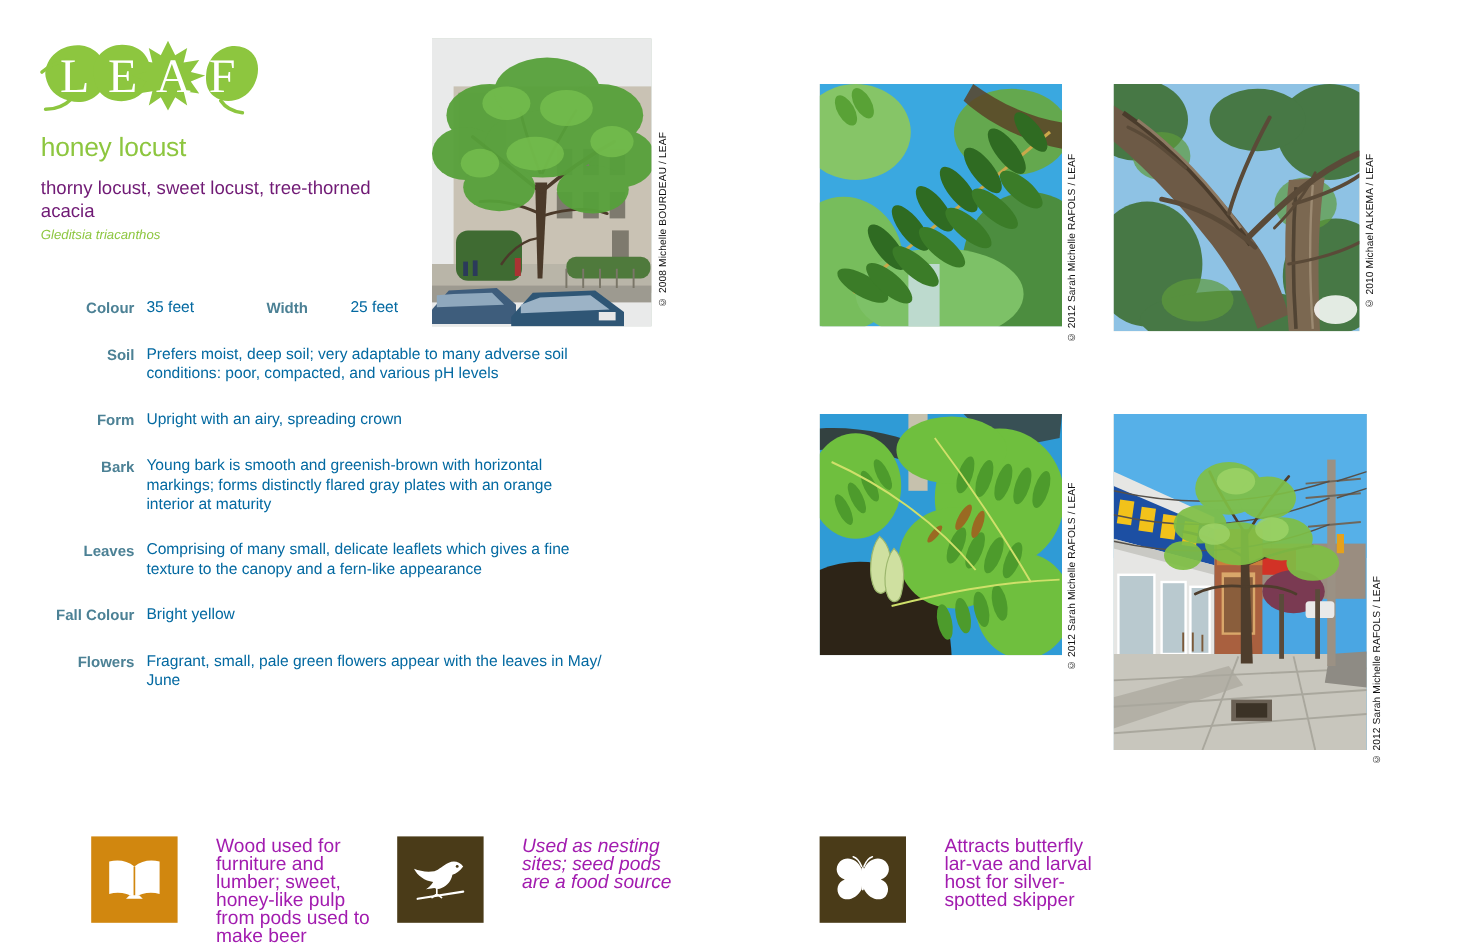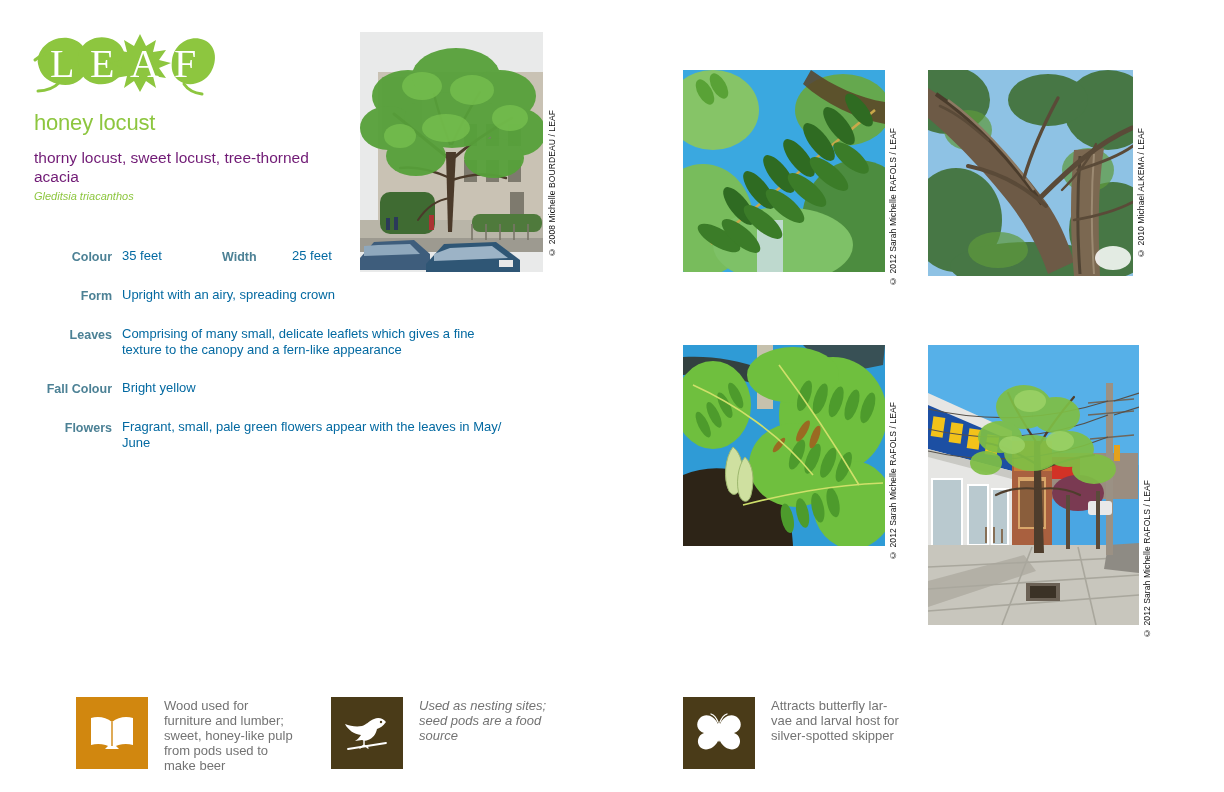--- a/index.html
+++ b/index.html
@@ -98,24 +98,24 @@
     align-items: flex-start;
   }
   .benefit-icon {
     width: 72px; height: 72px;
     flex: 0 0 72px;
     display: flex;
     align-items: center;
     justify-content: center;
   }
   .benefit-text {
-    margin-left: 16px;
-    font-size: 13px;
+    margin-left: 32px;
+    font-size: 16px;
     line-height: 15px;
-    color: #737373;
+    color: #a21caf;
     width: 132px;
     padding-top: 1px;
   }
 
   
   .photo {
     position: absolute;
     overflow: hidden;
     background: #cfd8cf;
   }
@@ -172,26 +172,34 @@
 
     <div class="attr-row dual">
       <div class="attr-label">Colour</div>
       <div class="attr-value first">35 feet</div>
       <div class="attr-label second">Width</div>
       <div class="attr-value">25 feet</div>
     </div>
 
 
 
+    <div class="attr-row">
+      <div class="attr-label">Soil</div>
+      <div class="attr-value">Prefers moist, deep soil; very adaptable to many adverse soil conditions: poor, compacted, and various pH levels</div>
+    </div>
 
     <div class="attr-row">
       <div class="attr-label">Form</div>
       <div class="attr-value">Upright with an airy, spreading crown</div>
     </div>
 
+    <div class="attr-row">
+      <div class="attr-label">Bark</div>
+      <div class="attr-value">Young bark is smooth and greenish-brown with horizontal markings; forms distinctly flared gray plates with an orange interior at maturity</div>
+    </div>
 
     <div class="attr-row">
       <div class="attr-label">Leaves</div>
       <div class="attr-value">Comprising of many small, delicate leaflets which gives a fine texture to the canopy and a fern-like appearance</div>
     </div>
 
     <div class="attr-row">
       <div class="attr-label">Fall Colour</div>
       <div class="attr-value">Bright yellow</div>
     </div>

